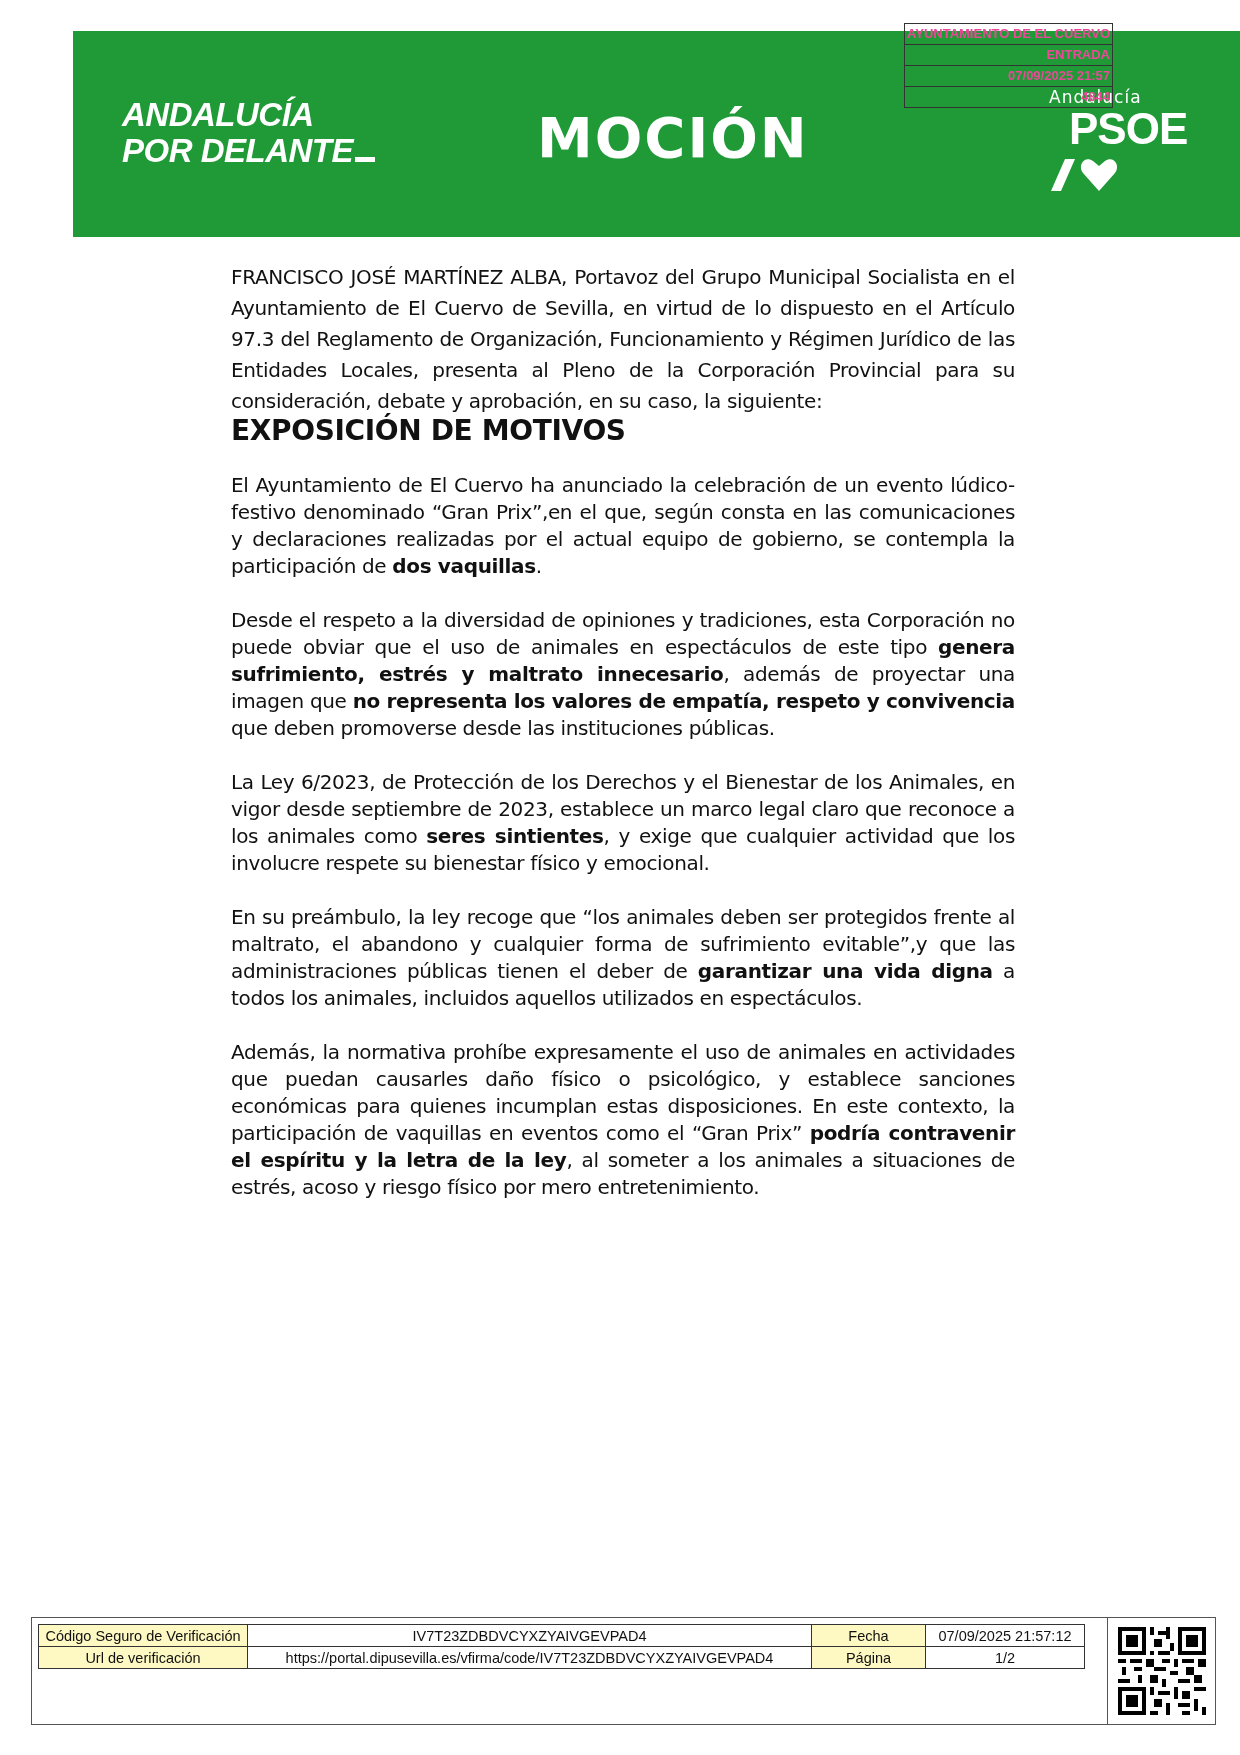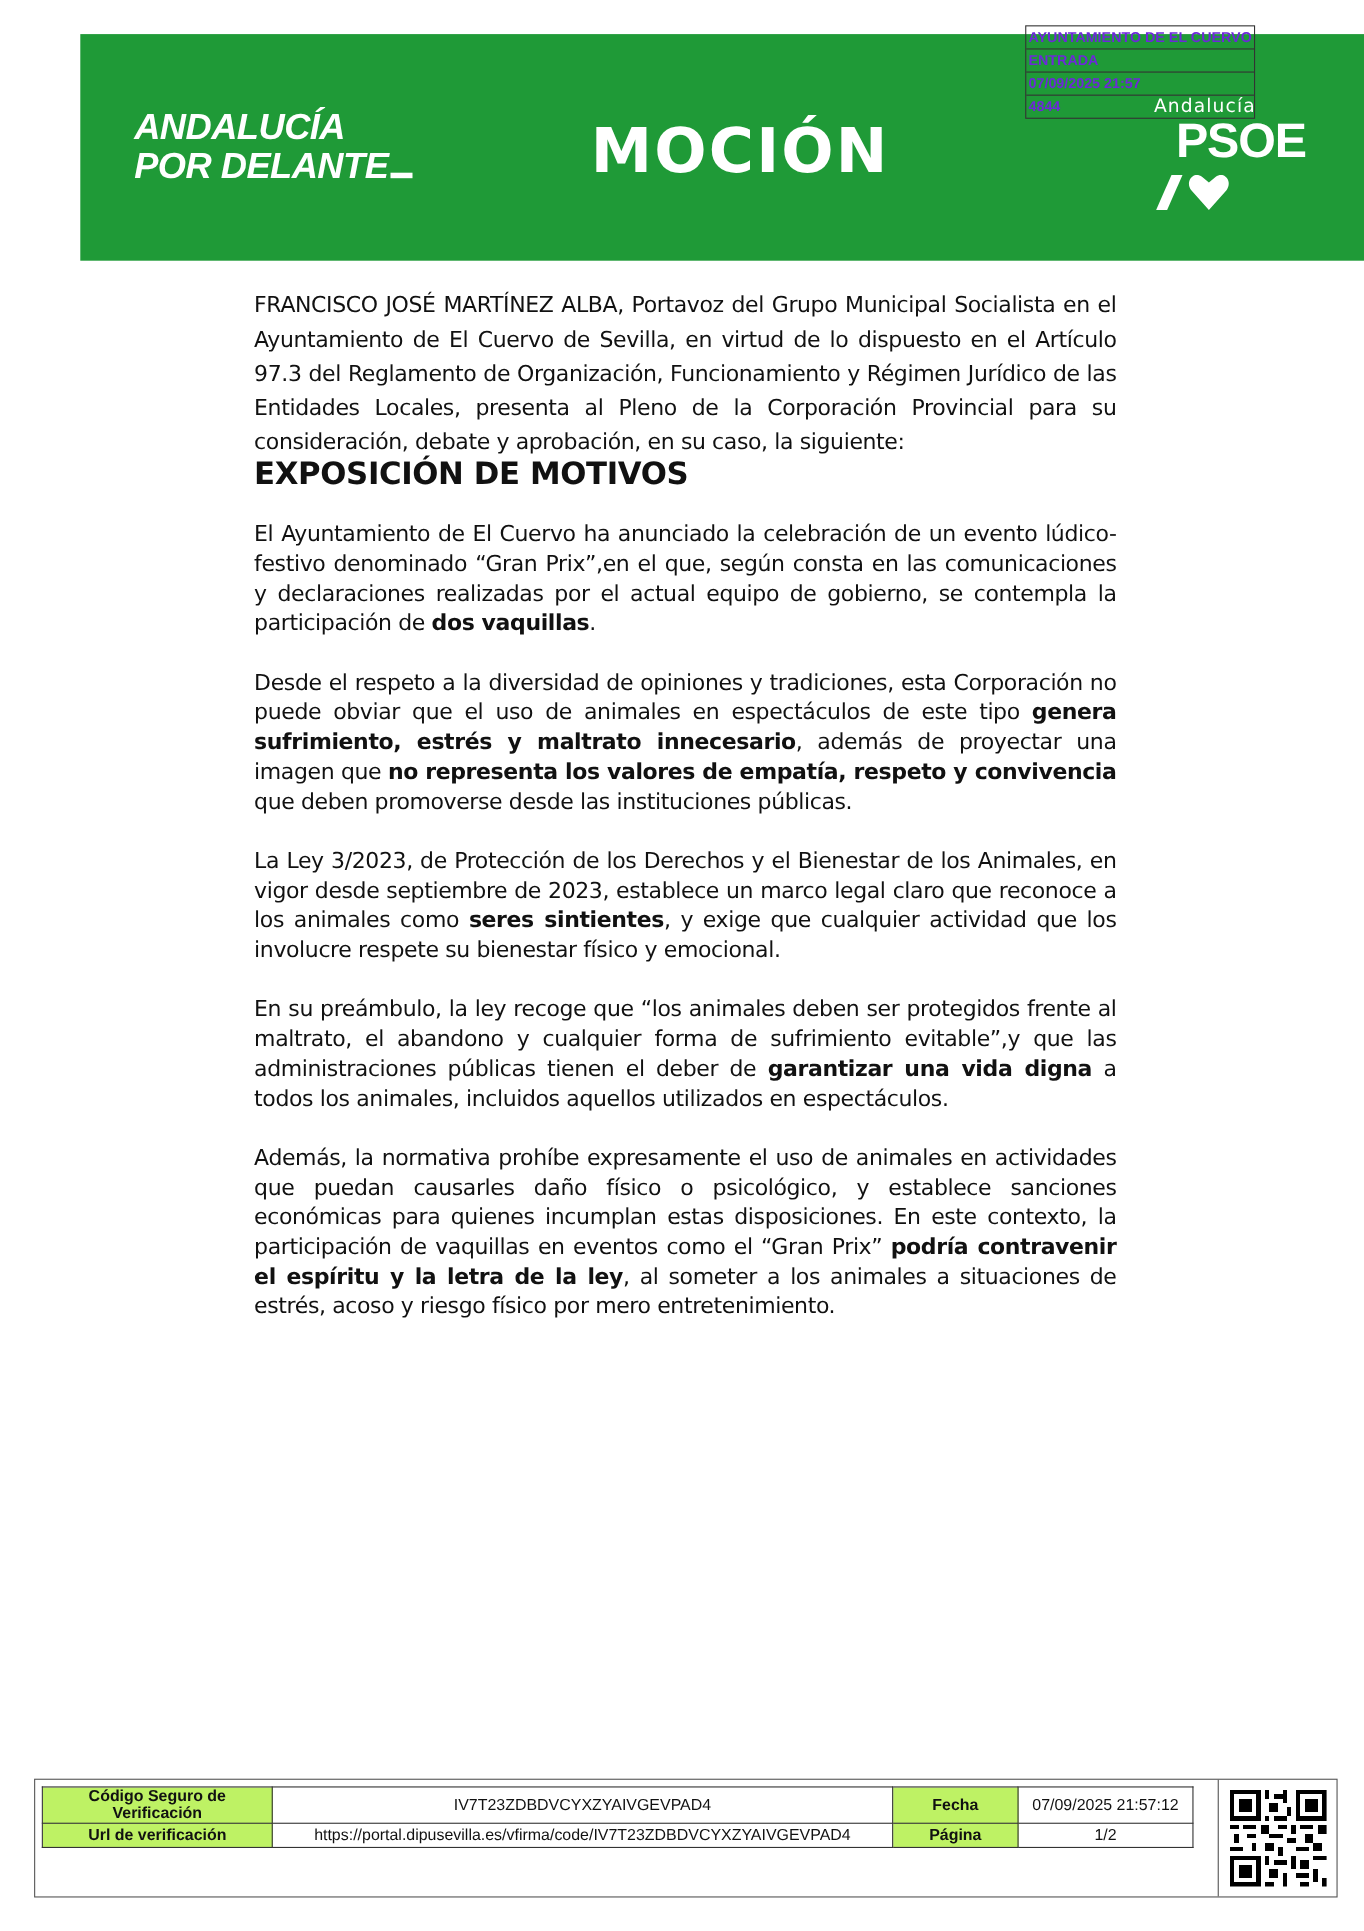--- a/index.html
+++ b/index.html
@@ -8,38 +8,38 @@
   .banner { position:absolute; left:73px; top:31px; width:1226px; height:206px; background:#1f9a37; }
   .slogan { position:absolute; left:49px; top:66px; color:#fff; font-family:"Liberation Sans", sans-serif;
             font-weight:bold; font-style:italic; font-size:33px; line-height:36px; letter-spacing:-0.5px; }
   .slogan .cursor { display:inline-block; width:20px; height:5px; background:#fff; margin-left:2px; vertical-align:baseline; }
   .moc-title { position:absolute; left:464px; top:74px; color:#ffffff; font-family:"DejaVu Sans", sans-serif;
                font-weight:bold; font-size:56px; letter-spacing:2px; }
   .psoe { position:absolute; left:976px; top:56px; color:#fff; width:190px; }
   .psoe .region { font-family:"DejaVu Sans", sans-serif; font-size:17px; letter-spacing:1px; }
   .psoe .brand { font-family:Liberation Sans, sans-serif; font-weight:bold; font-size:44px; line-height:44px; letter-spacing:-1px;margin-left:20px; }
   .psoe .mark { margin-top:2px; height:40px; }
-  .stamp { position:absolute; left:932px; top:23px; width:207px; border:1.5px solid #333;
-           font-family:"Liberation Sans", sans-serif; font-weight:bold; color:#6d28d9; font-size:13px; text-align:left; }
+  .stamp { position:absolute; left:904px; top:23px; width:207px; border:1.5px solid #333;
+           font-family:"Liberation Sans", sans-serif; font-weight:bold; color:#ec4899; font-size:13px; text-align:right; }
   .stamp .cell { border-bottom:1.5px solid #333; line-height:14px; padding:3px 2px; }
   .stamp .cell:last-child { border-bottom:none; }
   .content { position:absolute; left:231px; top:262px; width:784px;
              font-family:"DejaVu Sans", sans-serif; font-size:20px; letter-spacing:-0.35px; }
   .content p { margin:0; text-align:justify; }
   .intro { line-height:31px; }
   .intro-block { margin-bottom:32px; }
   .motion-title { color:#d41b1f; font-weight:bold; font-size:20.5px; line-height:28px; text-align:justify; margin-bottom:27px !important; }
   .section-heading { font-weight:bold; font-size:28px; line-height:28px; margin-bottom:27px !important; }
   .body-p { line-height:27px; margin-bottom:27px !important; }
   .body-p b { font-weight:bold; }
   .footer { position:absolute; left:31px; top:1617px; width:1183px; height:106px; border:1.5px solid #555; }
   .vtable { position:absolute; left:6px; top:6px; border-collapse:collapse; font-family:"Liberation Sans", sans-serif;
             font-size:14.5px; color:#111; }
   .vtable td { border:1.5px solid #333; text-align:center; padding:0 4px; height:21px; line-height:16px; }
-  .vtable td.lbl { background:#bef264;font-weight:bold; }
+  .vtable td.lbl { background:#fef9c3; }
   .vtable td.tall { height:36px; }
   .qr { position:absolute; left:1075px; top:0px; width:107px; height:106px; border-left:1.5px solid #555;
         display:flex; align-items:center; justify-content:center; }
 </style>
 </head>
 <body>
 
 <div class="banner">
   <div class="slogan">
     <div>ANDALUCÍA</div>
@@ -66,21 +66,21 @@
 </div>
 
 <div class="content">
   <p class="intro intro-block">FRANCISCO JOSÉ MARTÍNEZ ALBA, Portavoz del Grupo Municipal Socialista en el Ayuntamiento de El Cuervo de Sevilla, en virtud de lo dispuesto en el Artículo 97.3 del Reglamento de Organización, Funcionamiento y Régimen Jurídico de las Entidades Locales, presenta al Pleno de la Corporación Provincial para su consideración, debate y aprobación, en su caso, la siguiente:</p>
   <p class="section-heading">EXPOSICIÓN DE MOTIVOS</p>
 
   <p class="body-p"><span>El Ayuntamiento de El Cuervo ha anunciado la celebración de un evento lúdico-festivo denominado “Gran Prix”,en el que, según consta en las comunicaciones y declaraciones realizadas por el actual equipo de gobierno, se contempla la participación de </span><b>dos vaquillas</b><span>.</span></p>
 
   <p class="body-p"><span>Desde el respeto a la diversidad de opiniones y tradiciones, esta Corporación no puede obviar que el uso de animales en espectáculos de este tipo </span><b>genera sufrimiento, estrés y maltrato innecesario</b><span>, además de proyectar una imagen que </span><b>no representa los valores de empatía, respeto y convivencia</b><span> que deben promoverse desde las instituciones públicas.</span></p>
 
-  <p class="body-p"><span>La Ley 3/2023, de Protección de los Derechos y el Bienestar de los Animales, en vigor desde septiembre de 2023, establece un marco legal claro que reconoce a los animales como </span><b>seres sintientes</b><span>, y exige que cualquier actividad que los involucre respete su bienestar físico y emocional.</span></p>
+  <p class="body-p"><span>La Ley 6/2023, de Protección de los Derechos y el Bienestar de los Animales, en vigor desde septiembre de 2023, establece un marco legal claro que reconoce a los animales como </span><b>seres sintientes</b><span>, y exige que cualquier actividad que los involucre respete su bienestar físico y emocional.</span></p>
 
   <p class="body-p"><span>En su preámbulo, la ley recoge que “los animales deben ser protegidos frente al maltrato, el abandono y cualquier forma de sufrimiento evitable”,y que las administraciones públicas tienen el deber de </span><b>garantizar una vida digna</b><span> a todos los animales, incluidos aquellos utilizados en espectáculos.</span></p>
 
   <p class="body-p"><span>Además, la normativa prohíbe expresamente el uso de animales en actividades que puedan causarles daño físico o psicológico, y establece sanciones económicas para quienes incumplan estas disposiciones. En este contexto, la participación de vaquillas en eventos como el “Gran Prix” </span><b>podría contravenir el espíritu y la letra de la ley</b><span>, al someter a los animales a situaciones de estrés, acoso y riesgo físico por mero entretenimiento.</span></p>
 </div>
 
 <div class="footer">
   <table class="vtable">
     <tbody>
         <tr>

